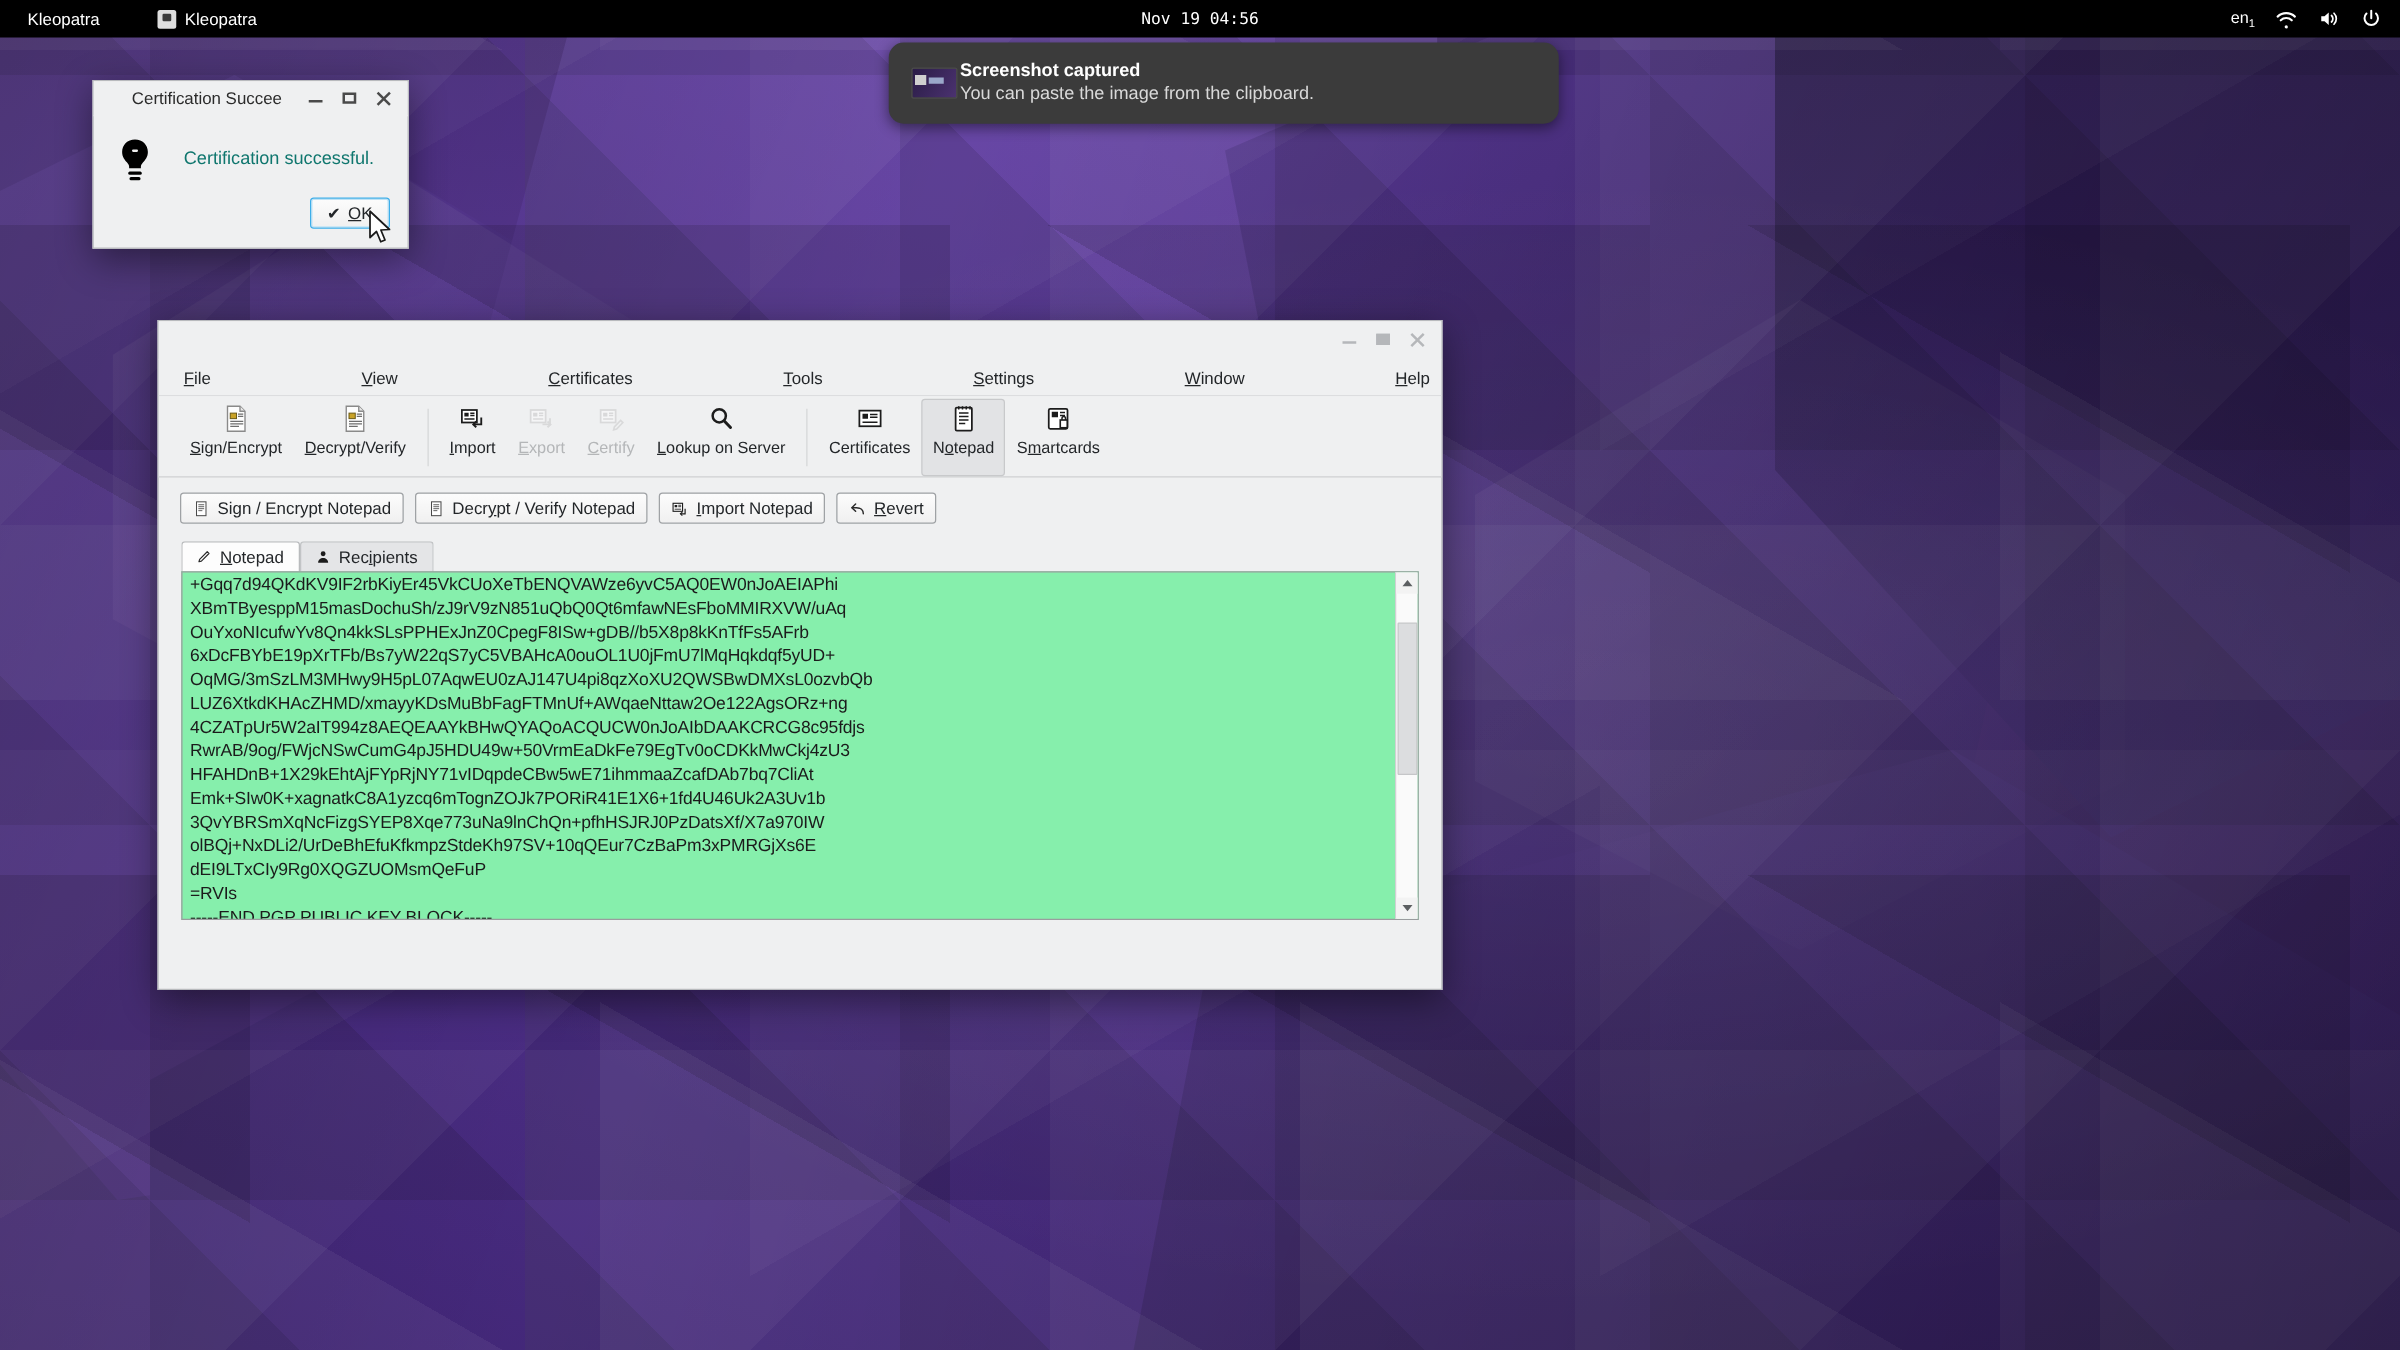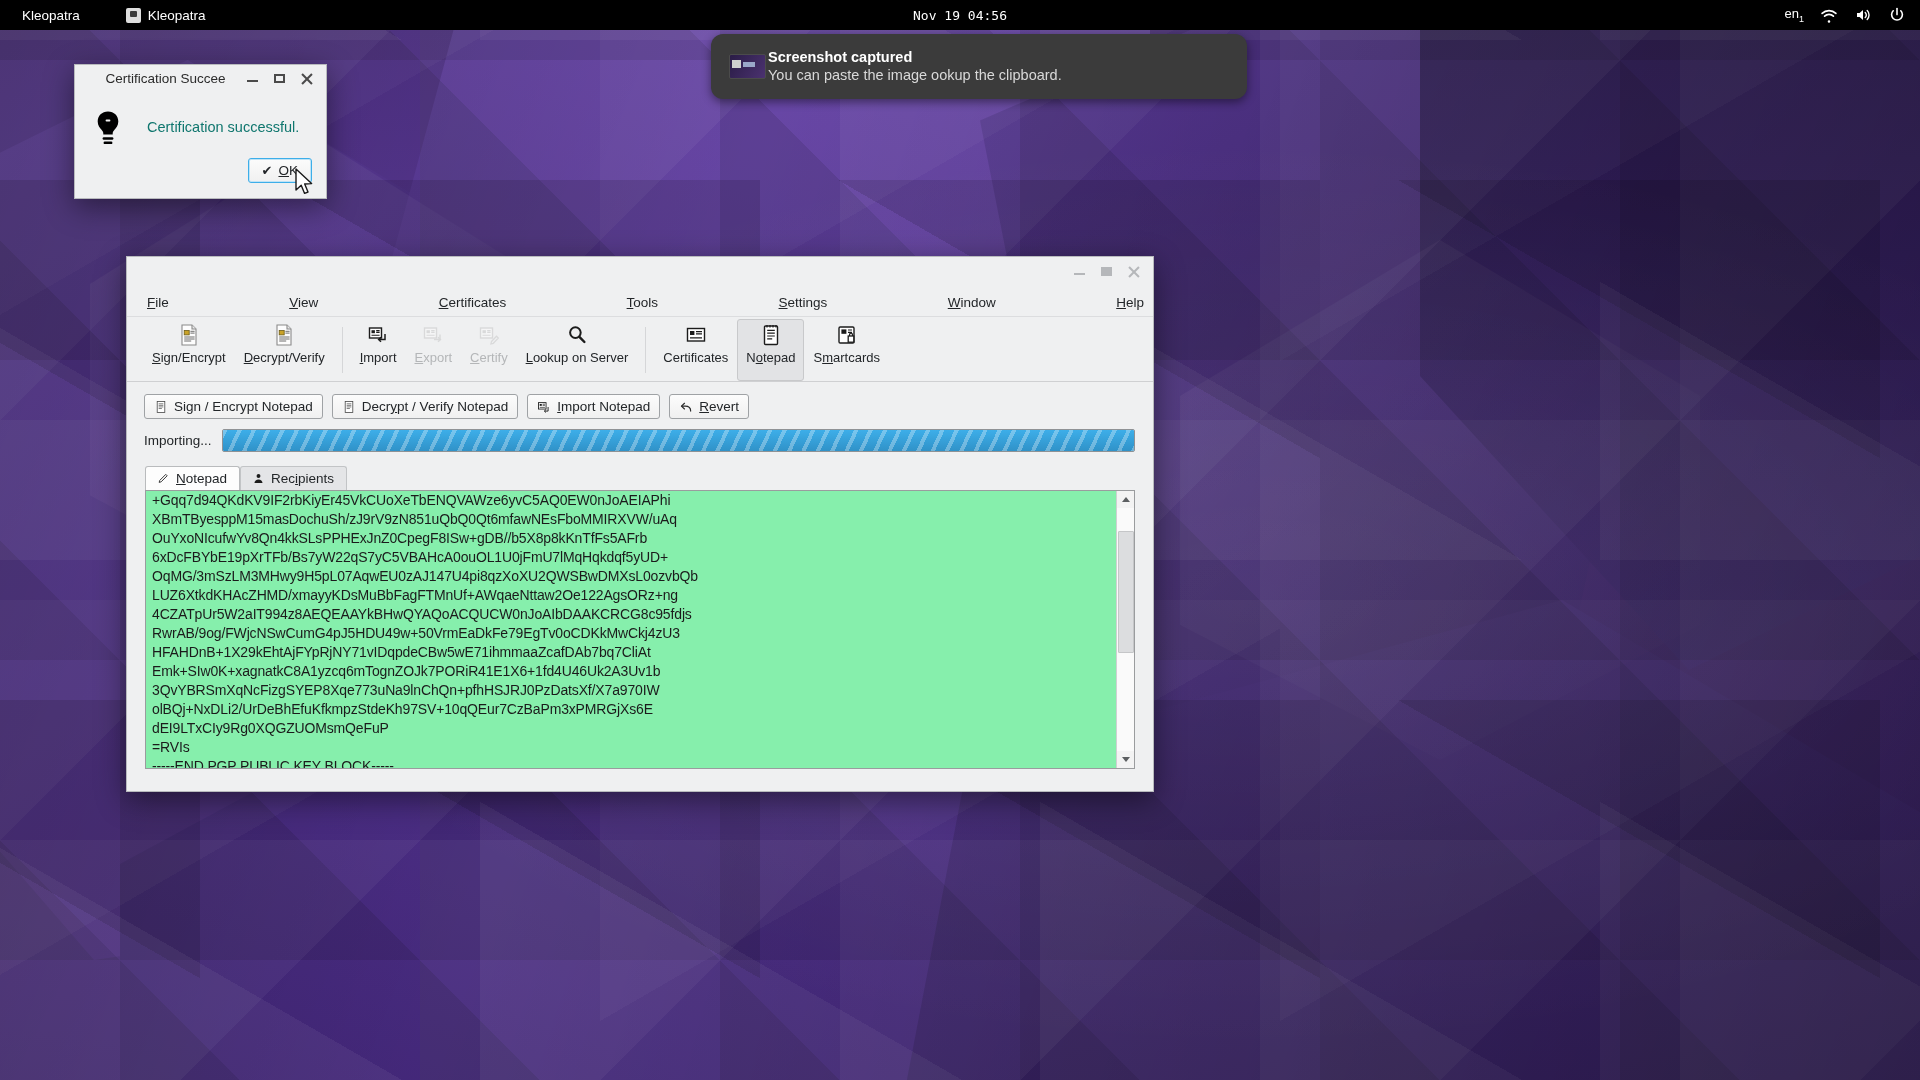--- a/index.html
+++ b/index.html
@@ -312,21 +312,21 @@
           <path d="M5.2 4.8a5.4 5.4 0 1 0 7.6 0" stroke="#fff" stroke-width="1.6" fill="none" stroke-linecap="round"></path>
         </svg>
     </span>
   </div>
 </div>
 
 <div id="toast">
   <div class="thumb"></div>
   <div>
     <div class="t-title">Screenshot captured</div>
-    <div class="t-body">You can paste the image ookup the clipboard.</div>
+    <div class="t-body">You can paste the image from the clipboard.</div>
   </div>
 </div>
 
 <div class="kwin" id="certdlg">
   <div class="kwin-titlebar">
     <div class="kwin-title">Certification Succee</div>
     <div class="kwin-btns">
       <div class="kwin-btn kb-min"></div>
       <div class="kwin-btn kb-max"></div>
       <div class="kwin-btn kb-close"></div>
@@ -516,26 +516,20 @@
         <span style="display: inline-flex;">
           <svg viewBox="0 0 24 24" width="14" height="14">
             <path d="M20 19c0-5-3.6-8.5-9.4-8.5H5" fill="none" stroke="#2a2a2a" stroke-width="2" stroke-linecap="round"></path>
             <path d="M9.4 5.6L4.2 10.5l5.2 4.9" fill="none" stroke="#2a2a2a" stroke-width="2" stroke-linecap="round" stroke-linejoin="round"></path>
           </svg>
         </span>
         <span><u>R</u>evert</span>
       </div>
     </div>
 
-  <div class="progressrow">
-    <div class="prog-label">Importing...</div>
-    <div class="progbar">
-      <div class="progfill"></div>
-    </div>
-  </div>
 
   <div class="tabstrip" id="tabstrip">
       <div class="tab selected">
         <span style="display: inline-flex;">
           <svg viewBox="0 0 24 24" width="13" height="13">
             <path d="M4 19.2l1-3.6L16.2 4.4l2.6 2.6L7.6 18.2z" fill="none" stroke="#2a2a2a" stroke-width="1.7" stroke-linejoin="round"></path>
           </svg>
         </span>
         <span><u>N</u>otepad</span>
       </div>

